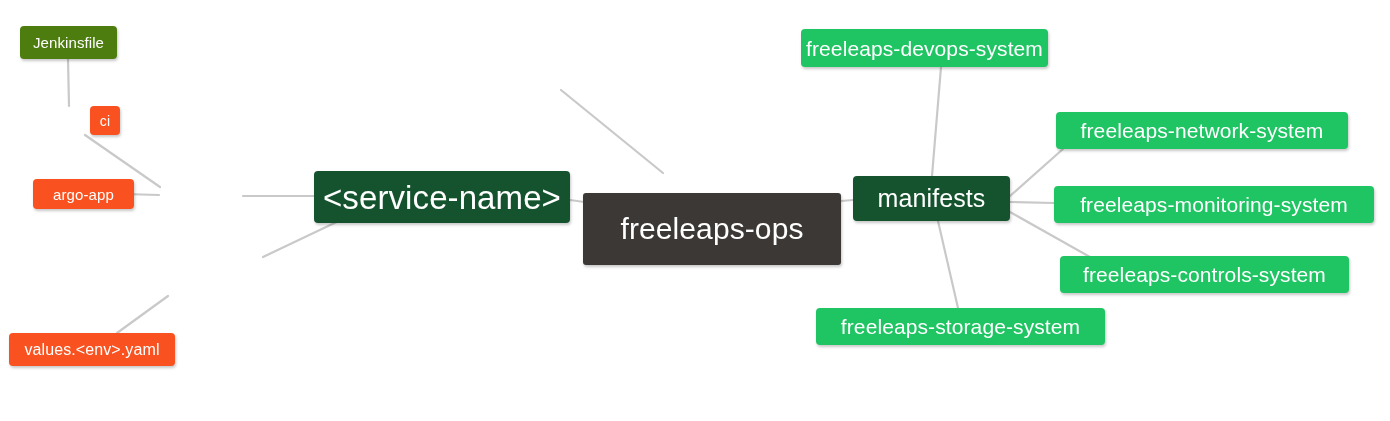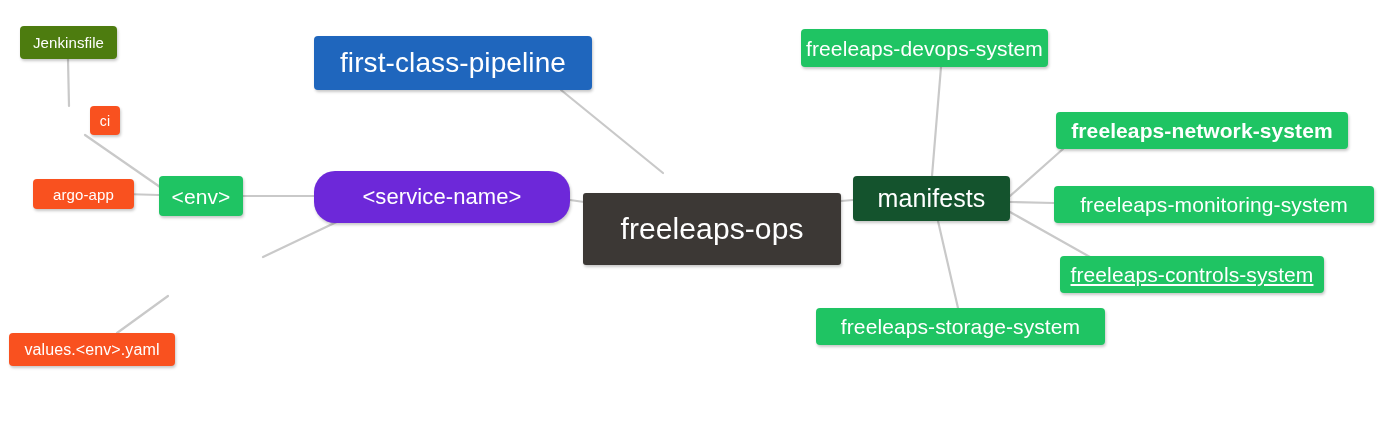--- a/index.html
+++ b/index.html
@@ -78,40 +78,38 @@
       <path d="M 1010 202 L 1054 203"></path>
 
       <path d="M 1010 212 L 1090 257"></path>
 
       <path d="M 938 221 L 958 308"></path>
     </g>
   </svg>
 
   <div class="node root" style="left:583px; top:171px; width:258px; height:72px; font-size:30px; background:#3c3835;margin-top:22px;">freeleaps-ops</div>
 
-  <div class="node" style="left:314px; top:36px; width:278px; height:54px; font-size:28px; background:#1f66bd;">first-class-pipeline</div>
 
-  <div class="node" style="left:314px; top:171px; width:256px; height:52px; font-size:22px; background:#6d28d9;border-radius:21px;">&lt;service-name&gt;</div>
+  <div class="node" style="left:314px; top:171px; width:256px; height:52px; font-size:33px; background:#14532d;">&lt;service-name&gt;</div>
 
   <div class="node" style="left:853px; top:176px; width:157px; height:45px; font-size:25px; background:#14532d;">manifests</div>
 
-  <div class="node" style="left:159px; top:176px; width:84px; height:40px; font-size:21px; background:#1fc463;">&lt;env&gt;</div>
 
 
   <div class="node" style="left:54px; top:106px; width:30px; height:29px; font-size:14px; background:#f9511f;margin-left:36px;">ci</div>
 
   <div class="node" style="left:33px; top:179px; width:101px; height:30px; font-size:15px; background:#f9511f;">argo-app</div>
 
   <div class="node" style="left:20px; top:26px; width:97px; height:33px; font-size:15px; background:#4d7c0f;">Jenkinsfile</div>
 
   <div class="node" style="left:9px; top:333px; width:166px; height:33px; font-size:16px; background:#f9511f;">values.&lt;env&gt;.yaml</div>
 
   <div class="node" style="left:801px; top:29px; width:247px; height:38px; font-size:21px; background:#1fc463;">freeleaps-devops-system</div>
 
-  <div class="node" style="left:1056px; top:112px; width:292px; height:37px; font-size:21px; background:#1fc463;font-weight:bold;">freeleaps-network-system</div>
+  <div class="node" style="left:1056px; top:112px; width:292px; height:37px; font-size:21px; background:#1fc463;">freeleaps-network-system</div>
 
   <div class="node" style="left:1054px; top:186px; width:320px; height:37px; font-size:21px; background:#1fc463;">freeleaps-monitoring-system</div>
 
-  <div class="node" style="left:1060px; top:256px; width:264px; height:37px; font-size:21px; background:#1fc463;text-decoration:underline;">freeleaps-controls-system</div>
+  <div class="node" style="left:1060px; top:256px; width:289px; height:37px; font-size:21px; background:#1fc463;">freeleaps-controls-system</div>
 
   <div class="node" style="left:816px; top:308px; width:289px; height:37px; font-size:21px; background:#1fc463;">freeleaps-storage-system</div>
 
 </div>
 
 </body></html>

